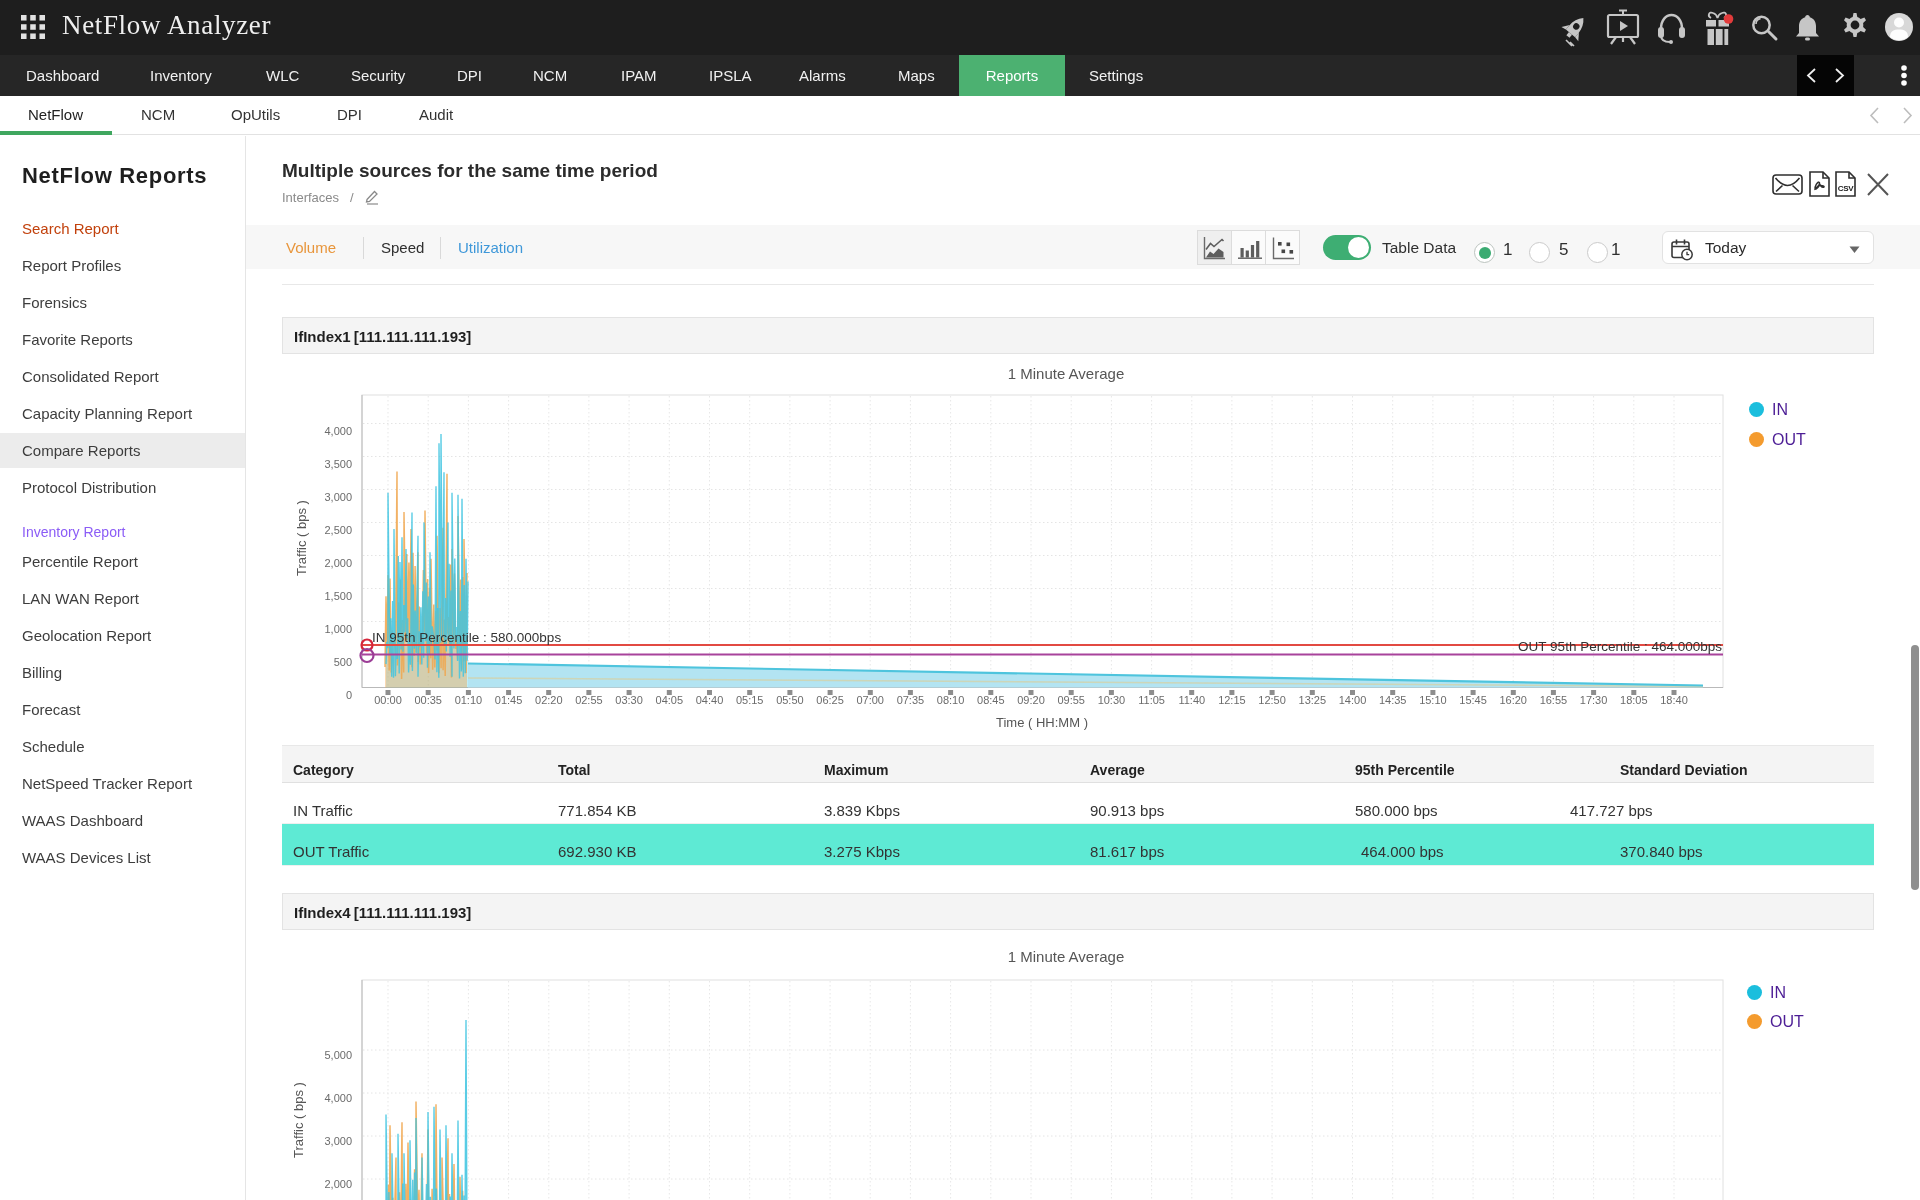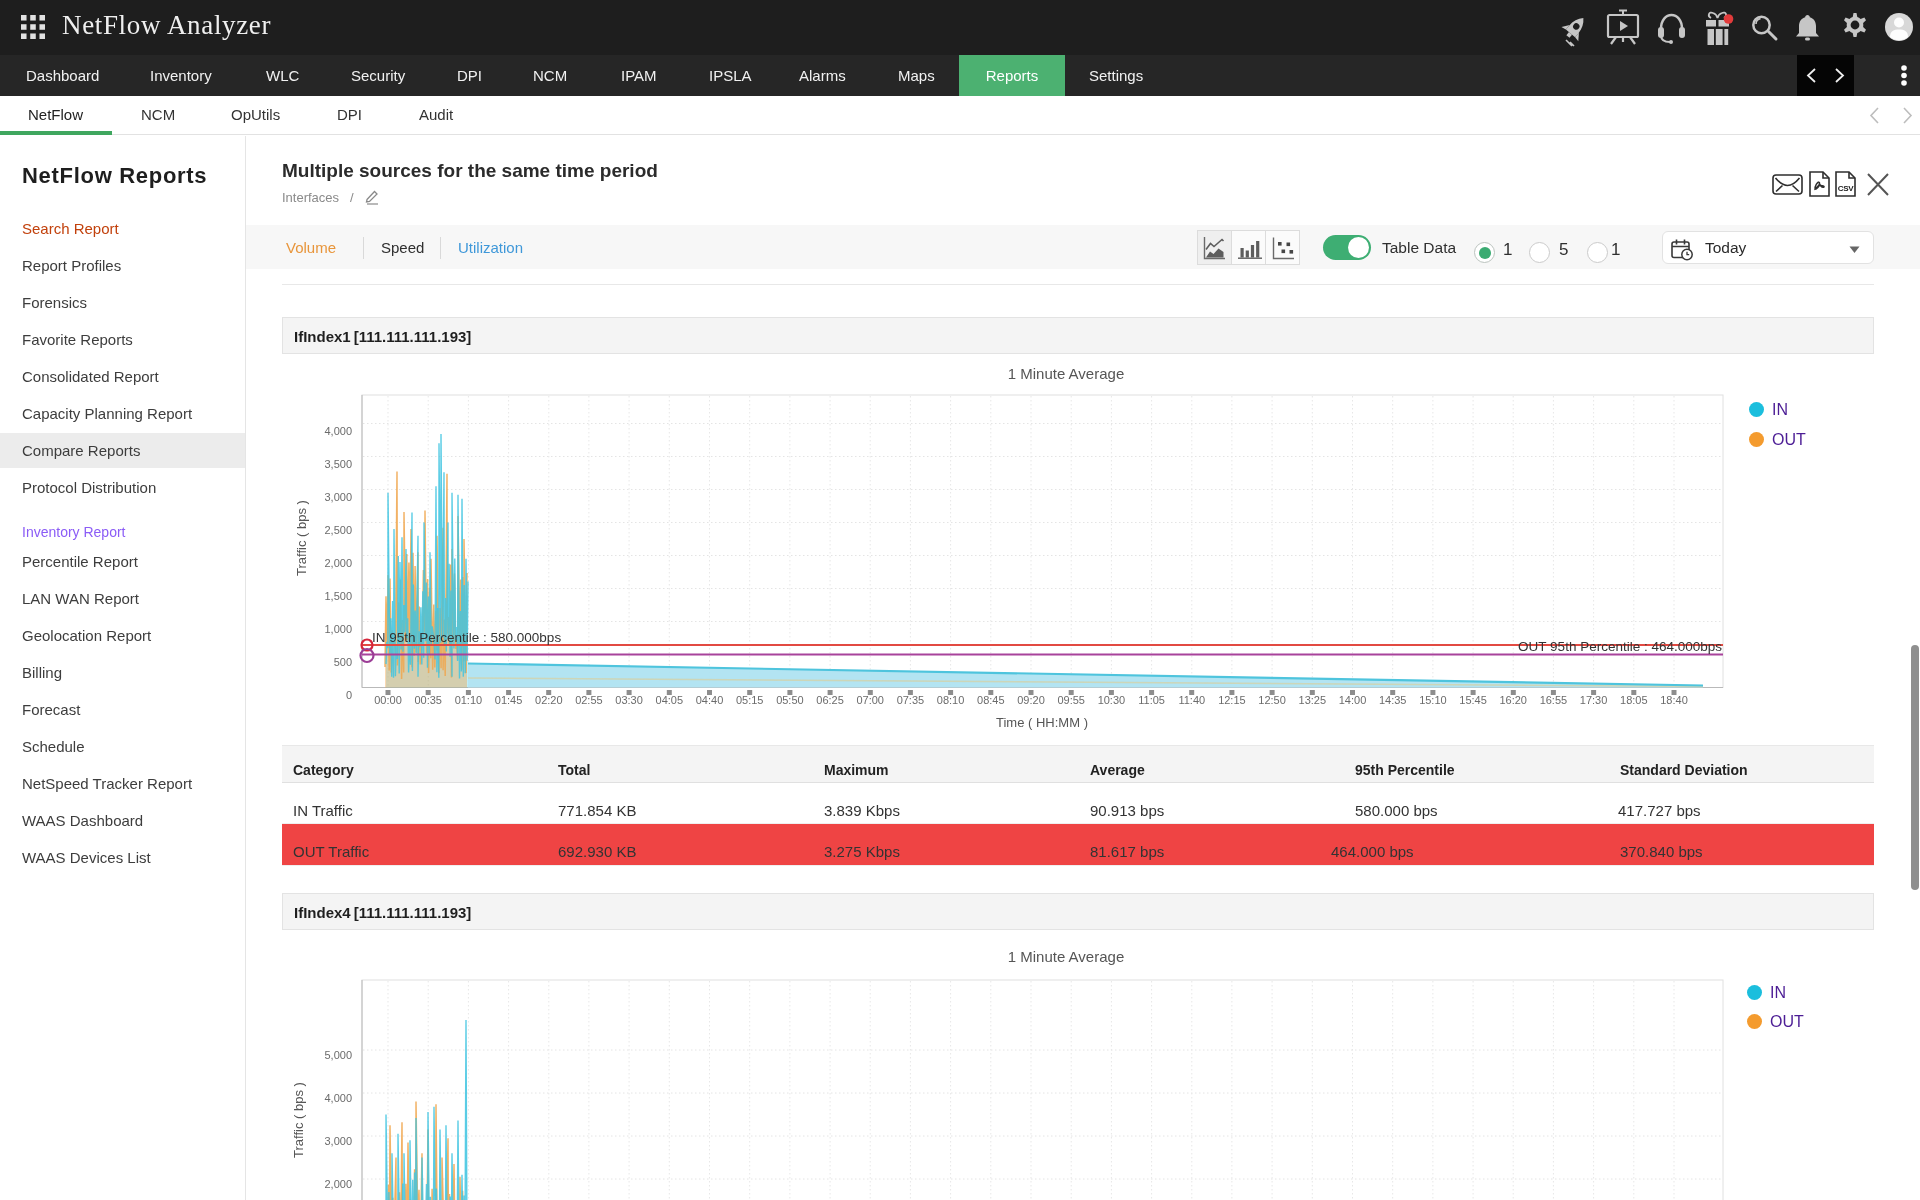--- a/index.html
+++ b/index.html
@@ -473,28 +473,28 @@
       <div style="left:808px">Average</div>
     <div style="left:1073px">95th Percentile</div>
       <div style="left:1338px">Standard Deviation</div>
   </div>
   <div class="row">
     <div style="left:11px">IN Traffic</div>
       <div style="left:276px">771.854 KB</div>
     <div style="left:542px">3.839 Kbps</div>
       <div style="left:808px">90.913 bps</div>
     <div style="left:1073px">580.000 bps</div>
-      <div style="left:1336px">417.727 bps</div>
+      <div style="left:1288px">417.727 bps</div>
   </div>
-  <div class="row" style="background:#ef4444;height:42px">
+  <div class="row" style="background:#5eead4;height:42px">
     <div style="left:11px">OUT Traffic</div>
       <div style="left:276px">692.930 KB</div>
     <div style="left:542px">3.275 Kbps</div>
       <div style="left:808px">81.617 bps</div>
-    <div style="left:1049px">464.000 bps</div>
+    <div style="left:1079px">464.000 bps</div>
       <div style="left:1338px">370.840 bps</div>
   </div>
 </div>
 
 <div class="secbar" style="top:893px">IfIndex4 [111.111.111.193]</div>
 <div class="legdot" style="left:1747px;top:985px;background:#1bbedd"></div>
 <span class="legtxt" style="left:1770px;top:984px">IN</span>
 <div class="legdot" style="left:1747px;top:1014px;background:#f49b2e"></div>
 <span class="legtxt" style="left:1770px;top:1013px">OUT</span>
 

